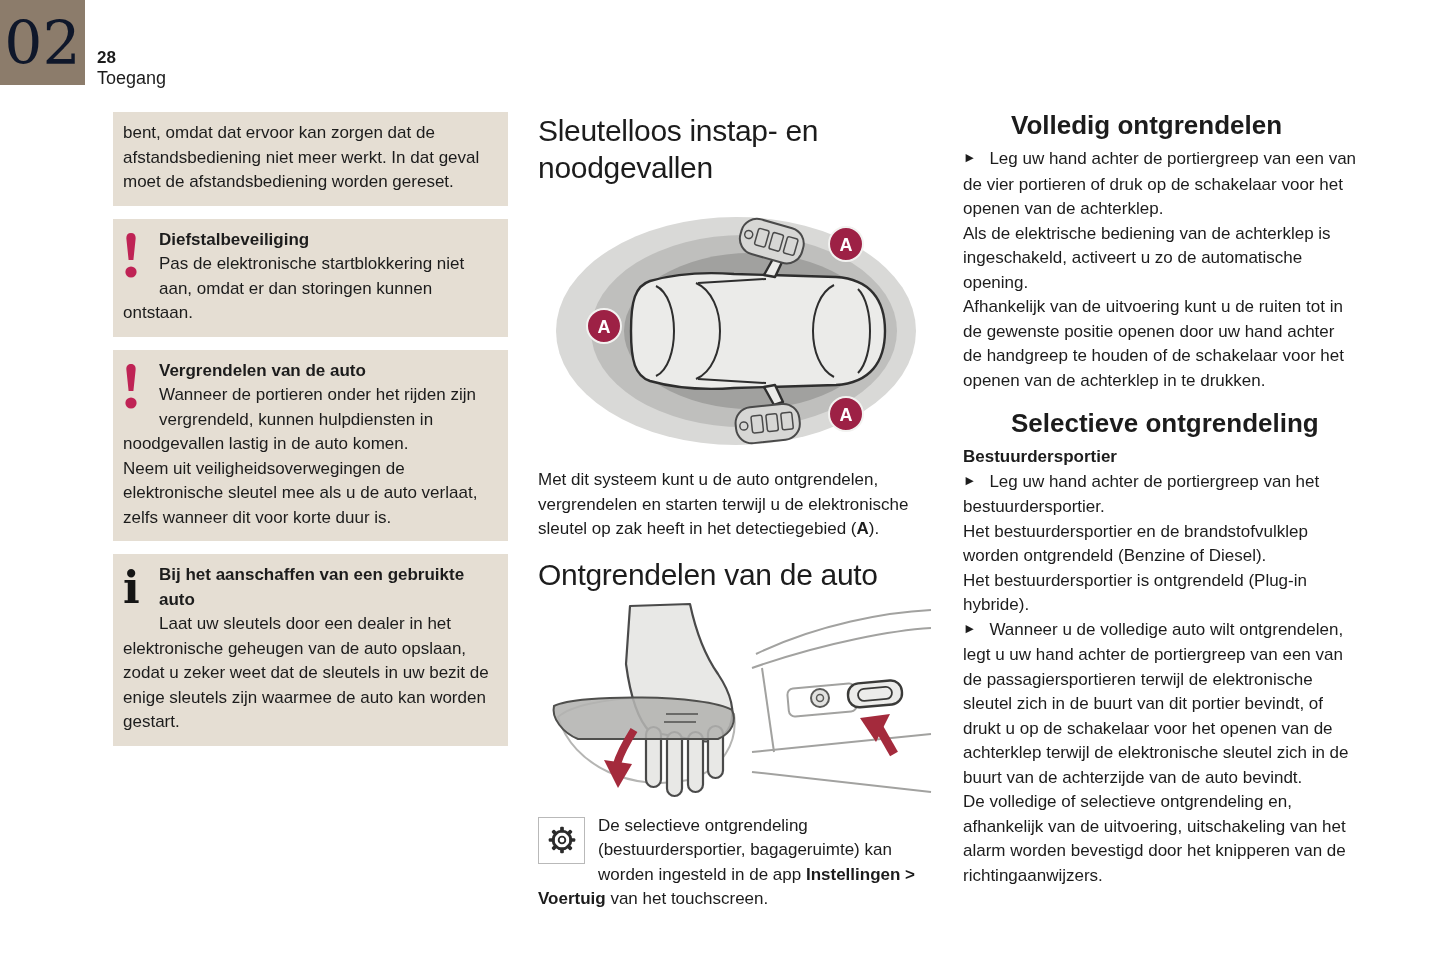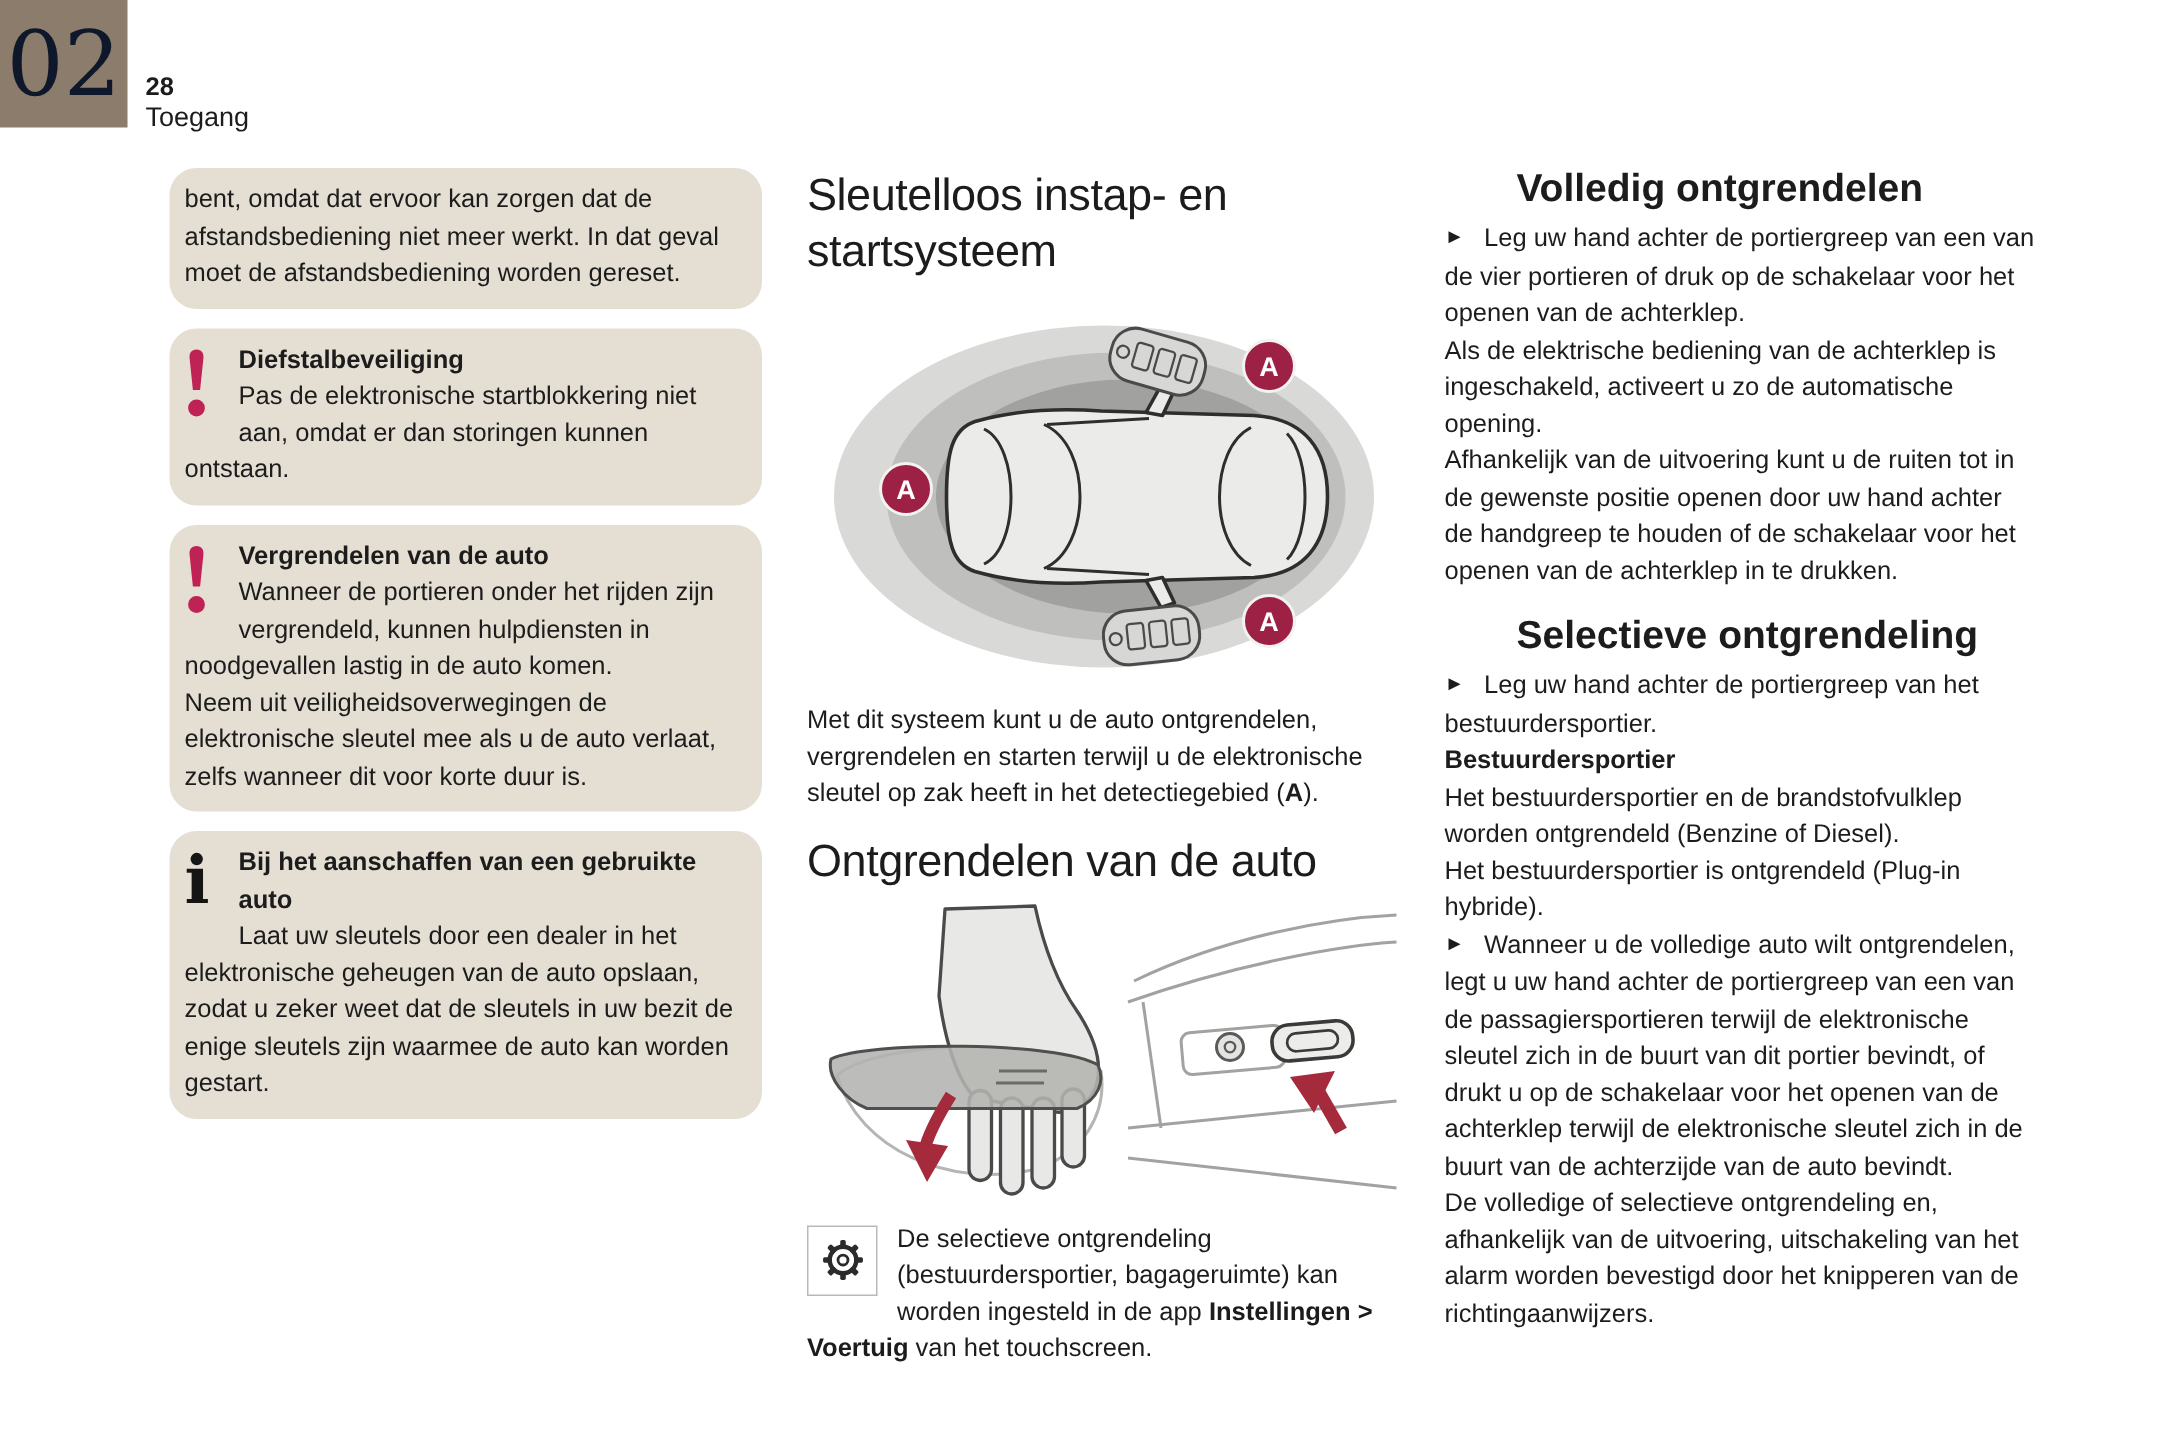--- a/index.html
+++ b/index.html
@@ -21,21 +21,21 @@
 
   
   .columns { position:absolute; left:113px; top:112px; display:flex; gap:30px; }
   .col { width:395px; }
 
   
   .t { font-size:17px; line-height:24.5px; }
   .bold { font-weight:bold; }
 
   
-  .note-box { background:#e5ded3; padding:9px 12px 11px 10px; margin-bottom:13px;border-radius:18px; }
+  .note-box { background:#e5ded3; padding:9px 12px 11px 10px; margin-bottom:13px; }
   .note-icon-wrap { float:left; width:36px; height:52px; padding-top:3px; }
   .note-title { font-weight:bold; }
   .info-glyph {
     font-family:"DejaVu Serif","Liberation Serif",serif; font-weight:bold;
     font-size:44px; line-height:44px; color:#151515;
   }
 
   
   .h1 { font-size:30px; line-height:37px; font-weight:400; letter-spacing:-0.3px; }
   .h1.sub { margin-top:14px; margin-bottom:9px; }
@@ -103,21 +103,21 @@
           <span class="info-glyph">i</span>
         </span>
         <span class="note-title">Bij het aanschaffen van een gebruikte auto</span><br>
         <span>Laat uw sleutels door een dealer in het elektronische geheugen van de auto opslaan, zodat u zeker weet dat de sleutels in uw bezit de enige sleutels zijn waarmee de auto kan worden gestart.</span>
       </div>
 
     </section>
 
     <section class="col">
 
-      <h1 class="h1">Sleutelloos instap- en startsysteem</h1>
+      <h1 class="h1">Sleutelloos instap- en noodgevallen</h1>
 
       <svg class="illustration car-illu" width="395" height="258" viewBox="0 0 395 258">
         <ellipse cx="198" cy="130" rx="180" ry="114" fill="#d9d9d7"></ellipse>
         <ellipse cx="206" cy="130" rx="153" ry="96" fill="#bfbfbd"></ellipse>
         <ellipse cx="213" cy="130" rx="127" ry="78" fill="#a1a19f"></ellipse>
 
         <g stroke="#2e2e2e" stroke-width="2.4" stroke-linejoin="round" fill="#ebebe9">
           <path d="M 112,80 C 97,85 93,100 93,130 C 93,160 97,175 112,180 C 140,188 168,189 196,187 L 298,184 C 332,182 347,161 347,130 C 347,99 332,78 298,76 L 196,73 C 168,71 140,72 112,80 Z"></path>
 
           <path d="M 226,74 L 236,56 L 245,59 L 237,76 Z"></path>
@@ -228,24 +228,24 @@
       <h2 class="h2">Volledig ontgrendelen</h2>
 
       <p class="t">
         <span class="bullet">►</span><span>Leg uw hand achter de portiergreep van een van de vier portieren of druk op de schakelaar voor het openen van de achterklep.</span>
       </p>
       <p class="t">Als de elektrische bediening van de achterklep is ingeschakeld, activeert u zo de automatische opening.</p>
       <p class="t">Afhankelijk van de uitvoering kunt u de ruiten tot in de gewenste positie openen door uw hand achter de handgreep te houden of de schakelaar voor het openen van de achterklep in te drukken.</p>
 
       <h2 class="h2 section2-title">Selectieve ontgrendeling</h2>
 
+      <p class="t bold">Bestuurdersportier</p>
       <p class="t">
         <span class="bullet">►</span><span>Leg uw hand achter de portiergreep van het bestuurdersportier.</span>
       </p>
-      <p class="t bold">Bestuurdersportier</p>
       <p class="t">Het bestuurdersportier en de brandstofvulklep worden ontgrendeld (Benzine of Diesel).</p>
       <p class="t">Het bestuurdersportier is ontgrendeld (Plug-in hybride).</p>
       <p class="t">
         <span class="bullet">►</span><span>Wanneer u de volledige auto wilt ontgrendelen, legt u uw hand achter de portiergreep van een van de passagiersportieren terwijl de elektronische sleutel zich in de buurt van dit portier bevindt, of drukt u op de schakelaar voor het openen van de achterklep terwijl de elektronische sleutel zich in de buurt van de achterzijde van de auto bevindt.</span>
       </p>
       <p class="t">De volledige of selectieve ontgrendeling en, afhankelijk van de uitvoering, uitschakeling van het alarm worden bevestigd door het knipperen van de richtingaanwijzers.</p>
 
     </section>
 
   </div>

